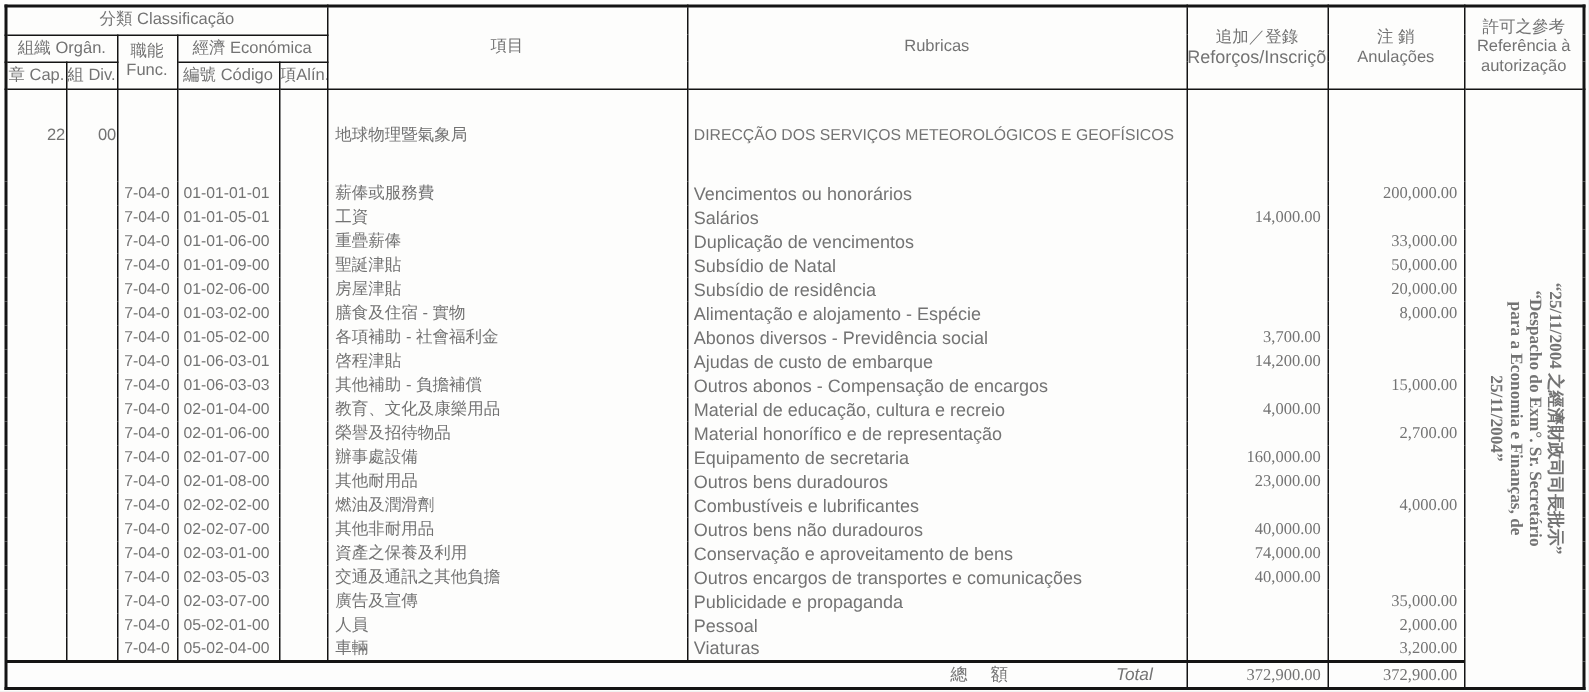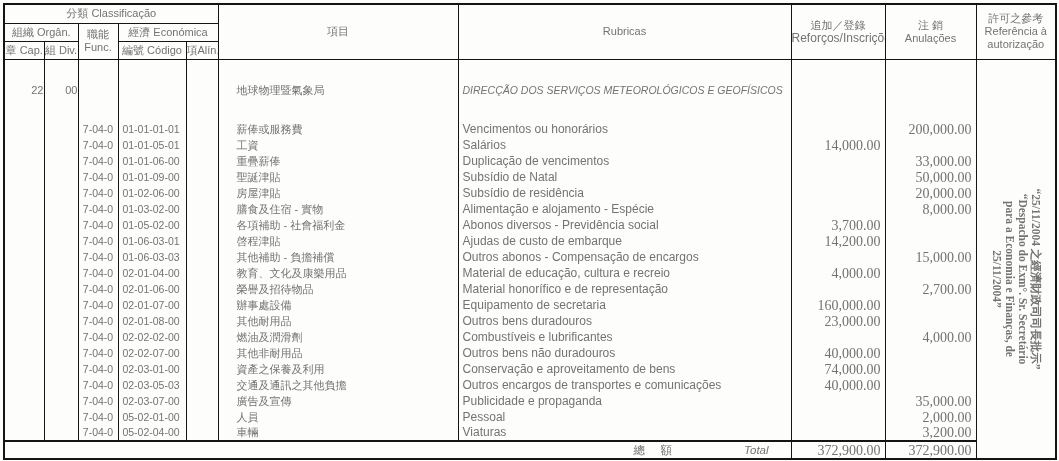--- a/index.html
+++ b/index.html
@@ -22,23 +22,23 @@
   tr.h3{height:18px;}
   tbody td{border-left:1px solid #141414;border-right:1px solid #141414;
     vertical-align:middle;font-size:11px;line-height:15px;}
   tr.dept-row{height:62px;}
   tr.data-row{height:16px;}
   tr.total-row{height:18px;}
   tr.total-row td{border-top:2px solid #141414;}
   .c{text-align:right;}
   .code{text-align:center;padding-right:2px;font-size:10.5px;}
   .func{text-align:center;font-size:10.5px;margin-left:28px;}
-  .item{text-align:left;padding-left:18px;font-size:11px;}
+  .item{text-align:left;padding-left:5px;font-size:11px;}
   .rub{text-align:left;padding-left:4px;font-size:12px;}
-  .amt{text-align:right;padding-right:4px;font-size:14px;
+  .amt{text-align:right;padding-right:4px;font-size:11px;
        font-family:"Liberation Serif","DejaVu Serif",serif;}
   .refcell{position:relative;}
   .vtext{
     position:absolute;top:55%;left:50%;
     transform:translate(-50%,-50%) rotate(90deg);
     width:322px;text-align:center;
     font-family:"Liberation Serif","DejaVu Serif",serif;
     font-weight:bold;font-size:11.5px;line-height:13px;white-space:normal;
   }
   .total-cell{text-align:right;}
@@ -98,21 +98,21 @@
       </tr>
     </thead>
     <tbody id="tbody">
       <tr class="dept-row">
         <td class="c">22</td>
         <td class="c">00</td>
         <td></td>
         <td></td>
         <td></td>
         <td class="item">地球物理暨氣象局</td>
-        <td class="rub" style="font-size:10.5px;font-style:italic;">DIRECÇÃO DOS SERVIÇOS METEOROLÓGICOS E GEOFÍSICOS</td>
+        <td class="rub" style="font-size:10.5px;">DIRECÇÃO DOS SERVIÇOS METEOROLÓGICOS E GEOFÍSICOS</td>
         <td></td>
         <td></td>
         <td class="refcell" rowspan="22">
           <div class="vtext">
             <div>“25/11/2004 之經濟財政司司長批示”</div>
             <div>“Despacho do Exm°. Sr. Secretário</div>
             <div>para a Economia e Finanças, de</div>
             <div>25/11/2004”</div>
           </div>
         </td>

